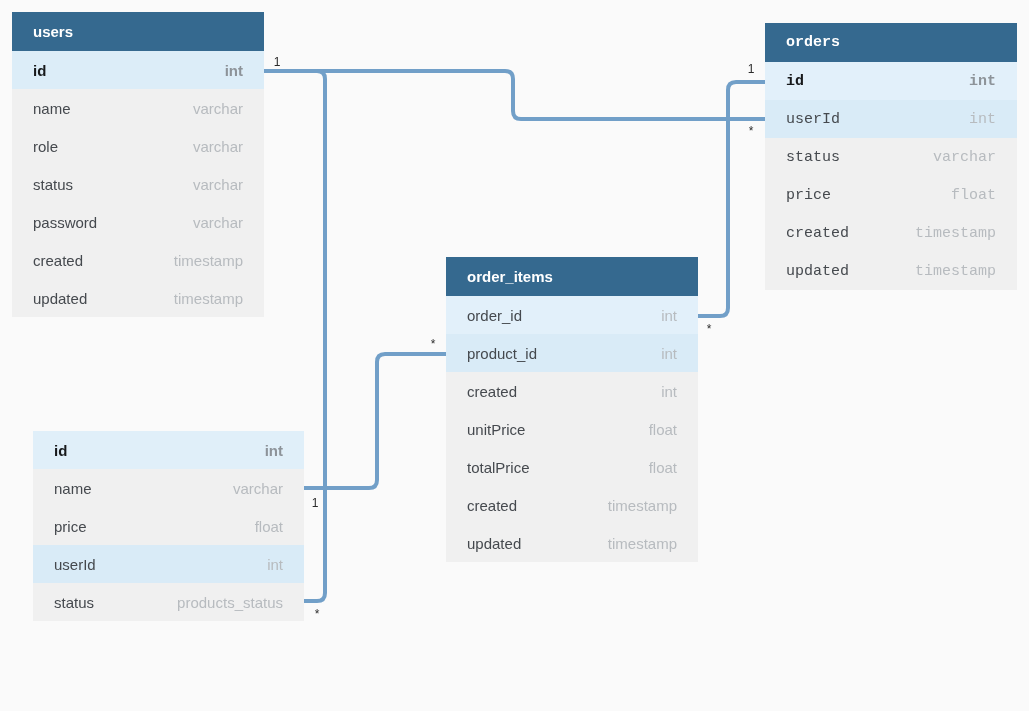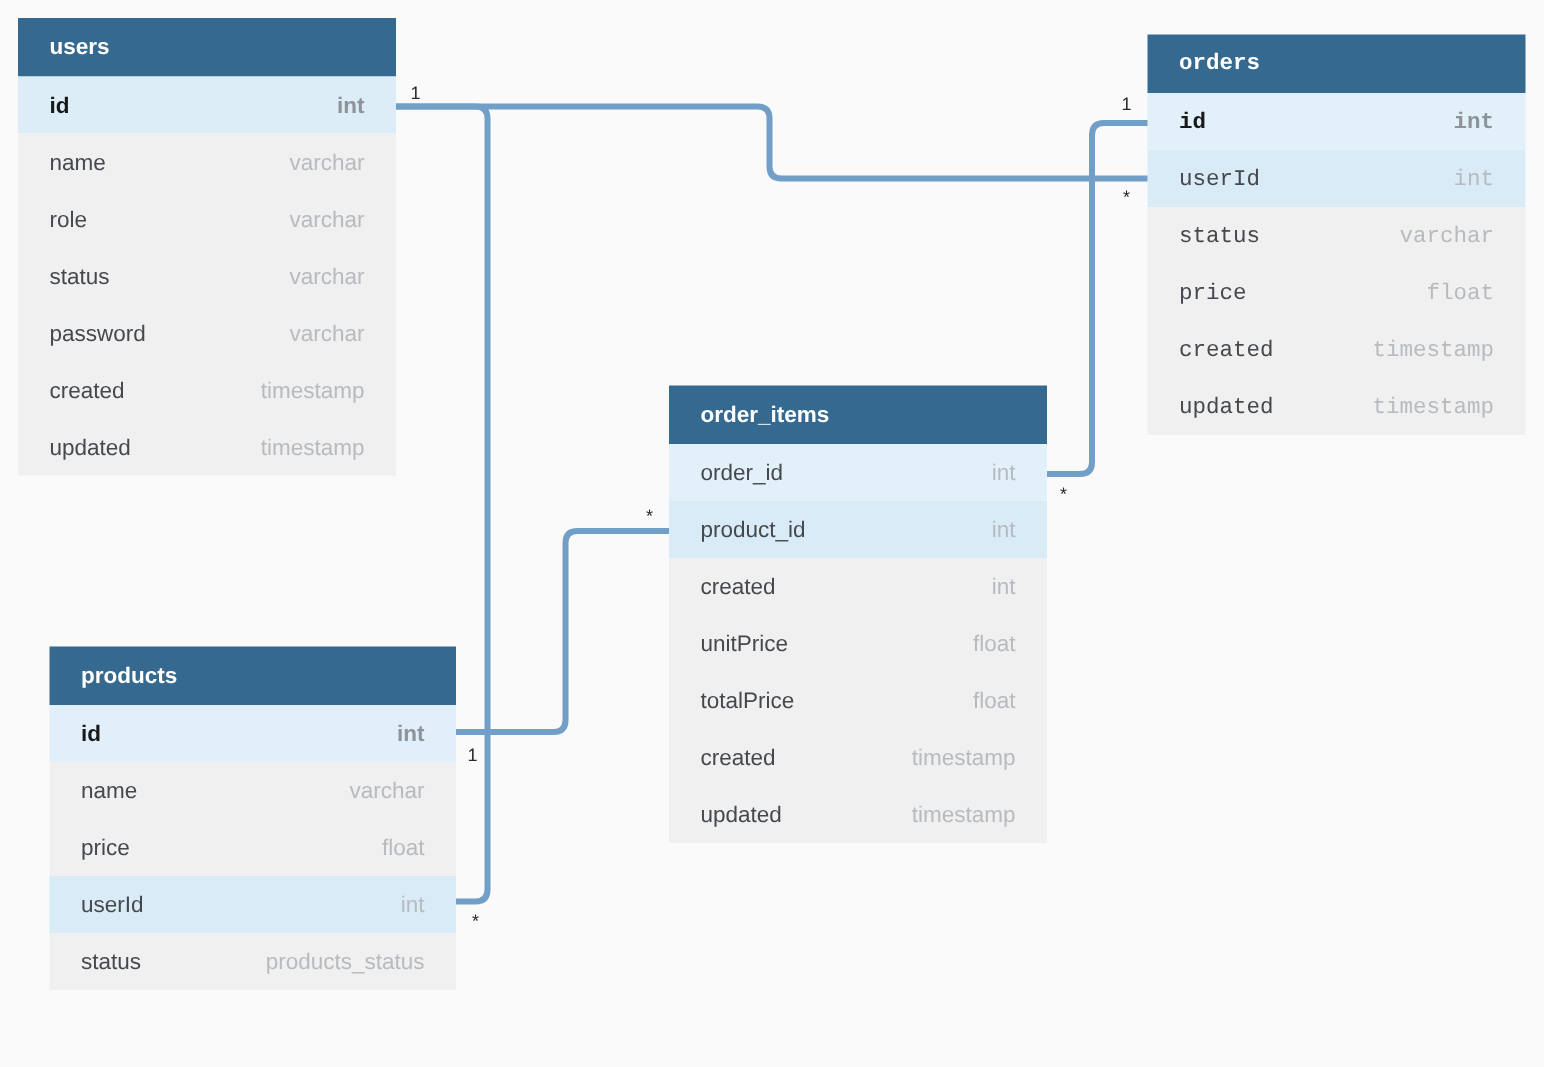--- a/index.html
+++ b/index.html
@@ -159,23 +159,20 @@
     <span class="field-name">created</span>
     <span class="field-type">timestamp</span>
   </div>
         <div class="table-row">
     <span class="field-name">updated</span>
     <span class="field-type">timestamp</span>
   </div>
       </div>
   </div>
     <div class="db-table" style="left: 33px; top: 431px; width: 271px;">
-    <div class="table-header">
-      <span class="table-title">products</span>
-    </div>
     <div class="table-body">
         <div class="table-row pk" style="background: rgb(224, 239, 249);">
     <span class="field-name">id</span>
     <span class="field-type">int</span>
   </div>
         <div class="table-row">
     <span class="field-name">name</span>
     <span class="field-type">varchar</span>
   </div>
         <div class="table-row">

